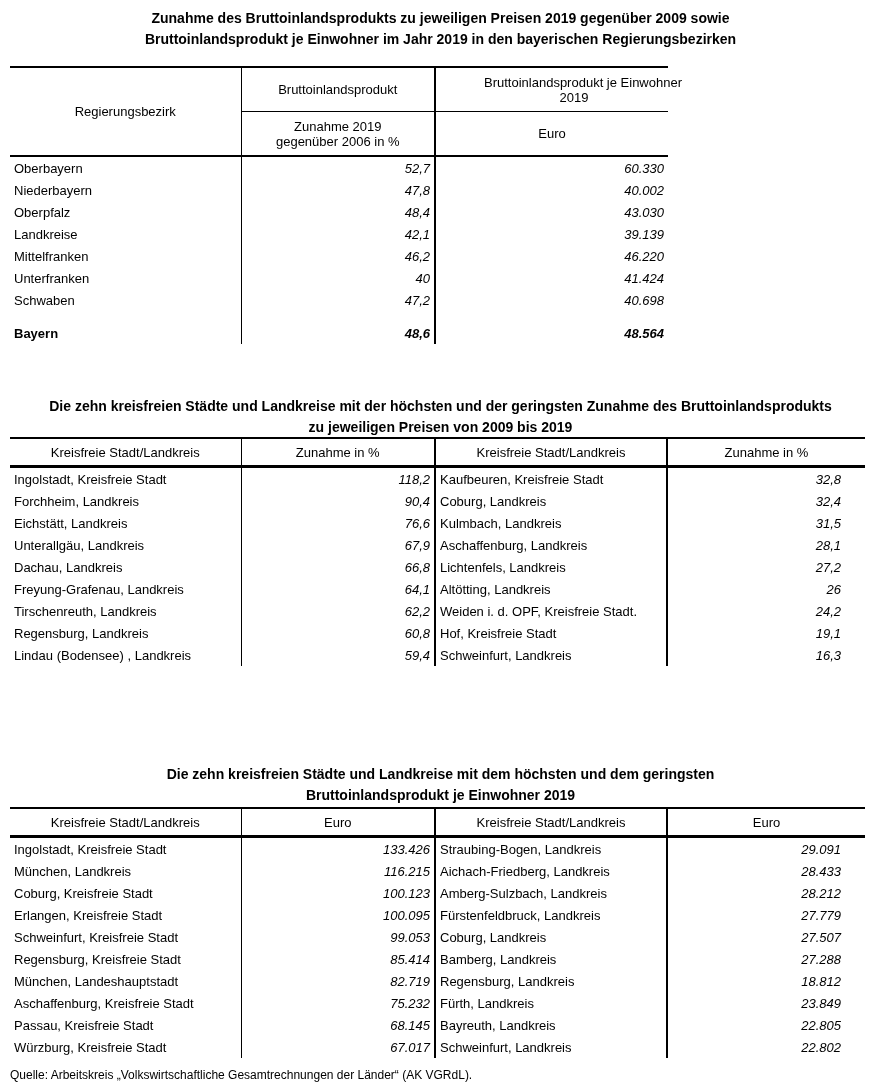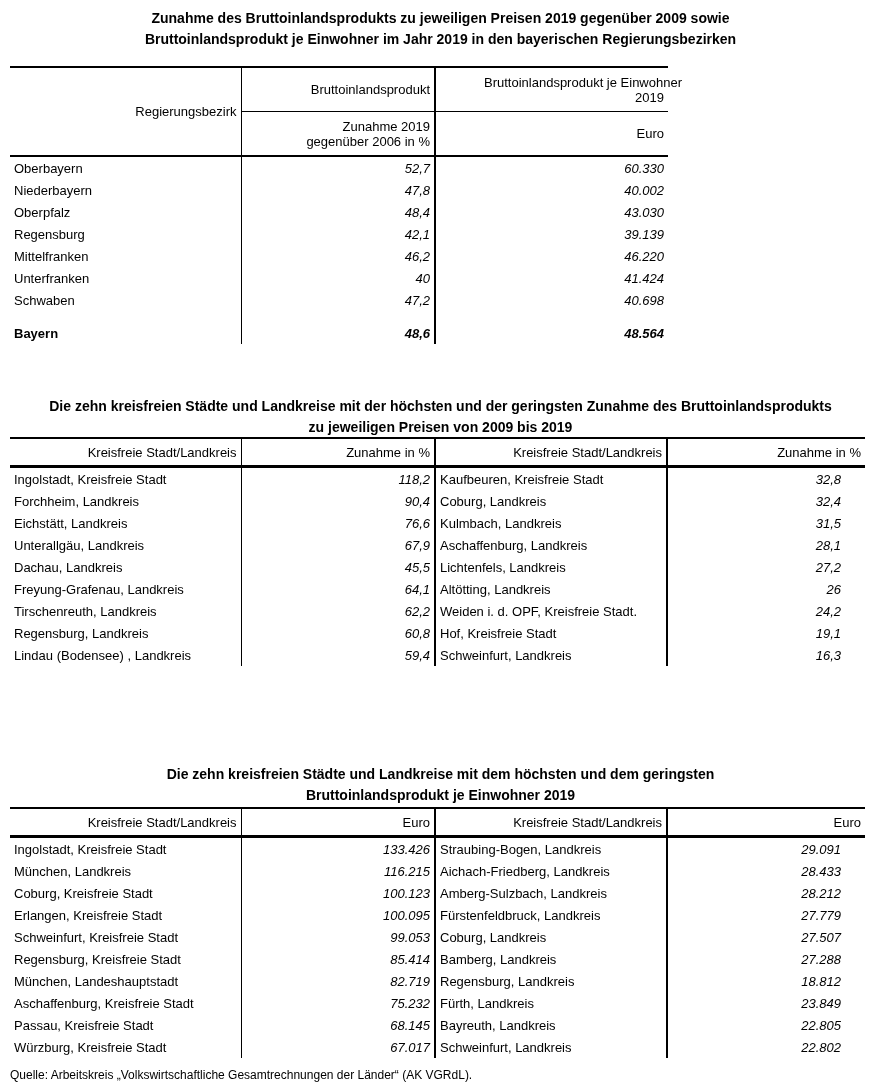--- a/index.html
+++ b/index.html
@@ -6,21 +6,21 @@
   body {
     width: 881px; height: 1090px; position: relative; overflow: hidden;
     font-family: "Liberation Sans", sans-serif; color: #000; font-size: 13px;
   }
   .title {
     position: absolute; left: 0; width: 881px; text-align: center;
     font-weight: bold; font-size: 14px; line-height: 21px;
   }
   table { position: absolute; border-collapse: collapse; table-layout: fixed; }
   td, th { padding: 0 4px; font-weight: normal; font-size: 13px; white-space: nowrap; }
-  th { text-align: right; margin-top: 16px; }
+  th { text-align: center; margin-top: 16px; }
   .num { text-align: right; font-style: italic; }
   .it { font-style: italic; }
   .b { font-weight: bold; margin-left: 17px; }
 
   
   #t1 { left: 10px; top: 66px; width: 658px; border-top: 2px solid #000; }
   #t1 col.c1 { width: 231px; } #t1 col.c2 { width: 194px; } #t1 col.c3 { width: 233px; }
   #t1 .h1 th { height: 43px; }
   #t1 .h2 th { height: 43px; border-top: 1px solid #000; }
   #t1 th.rb { border-right: 1px solid #000; }
@@ -88,21 +88,21 @@
         <td class="c1">Niederbayern</td>
         <td class="c2 num it">47,8</td>
         <td class="c3 num">40.002</td>
       </tr>
       <tr>
         <td class="c1">Oberpfalz</td>
         <td class="c2 num it">48,4</td>
         <td class="c3 num">43.030</td>
       </tr>
       <tr>
-        <td class="c1">Regensburg</td>
+        <td class="c1">Landkreise</td>
         <td class="c2 num it">42,1</td>
         <td class="c3 num">39.139</td>
       </tr>
       <tr>
         <td class="c1">Mittelfranken</td>
         <td class="c2 num it">46,2</td>
         <td class="c3 num">46.220</td>
       </tr>
       <tr>
         <td class="c1">Unterfranken</td>
@@ -167,21 +167,21 @@
         <td class="c4 num it">31,5</td>
       </tr>
       <tr>
         <td class="c1">Unterallgäu, Landkreis</td>
         <td class="c2 num it">67,9</td>
         <td class="c3">Aschaffenburg, Landkreis</td>
         <td class="c4 num it">28,1</td>
       </tr>
       <tr>
         <td class="c1">Dachau, Landkreis</td>
-        <td class="c2 num it">45,5</td>
+        <td class="c2 num it">66,8</td>
         <td class="c3">Lichtenfels, Landkreis</td>
         <td class="c4 num it">27,2</td>
       </tr>
       <tr>
         <td class="c1">Freyung-Grafenau, Landkreis</td>
         <td class="c2 num it">64,1</td>
         <td class="c3">Altötting, Landkreis</td>
         <td class="c4 num it">26</td>
       </tr>
       <tr>

